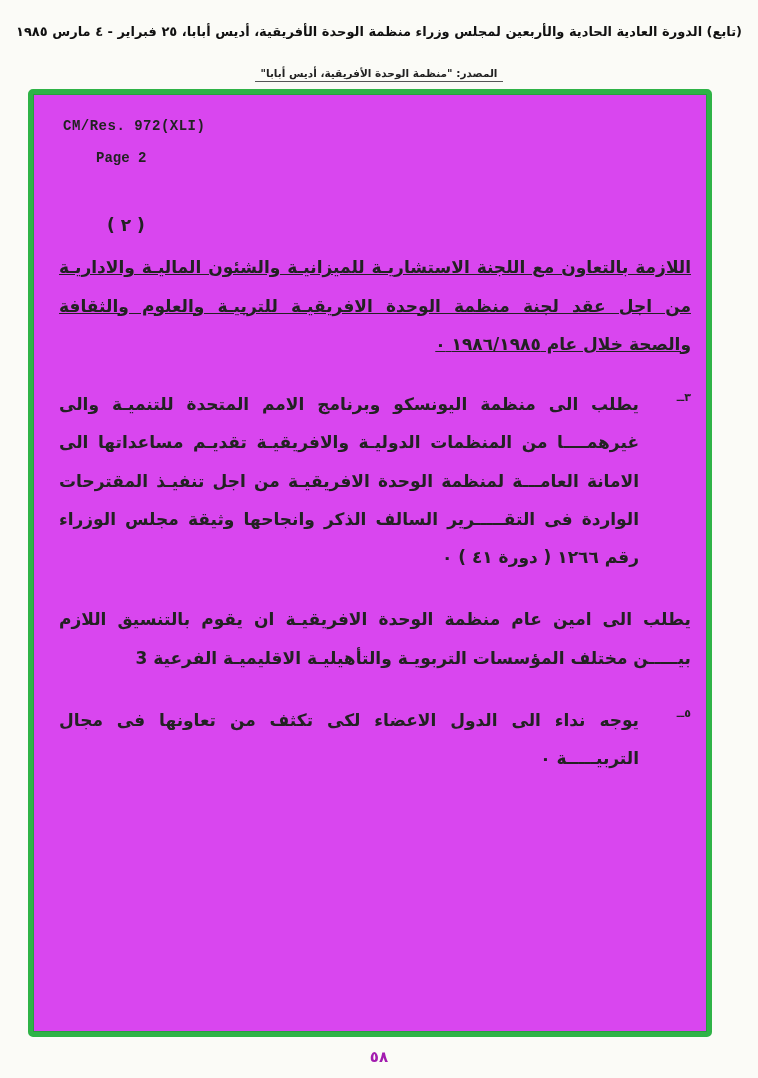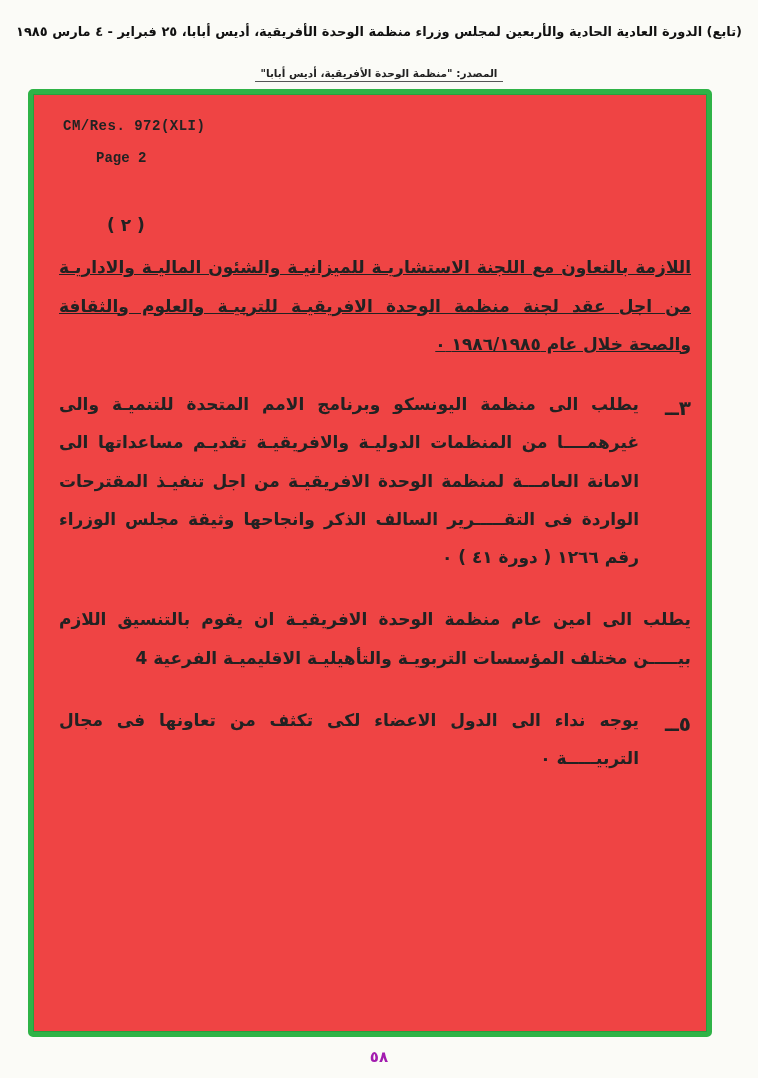--- a/index.html
+++ b/index.html
@@ -33,21 +33,21 @@
     color:#222;
     border-bottom:1px solid #555;
     padding:0 6px 2px 6px;
   }
 
   
   .scan-frame {
     position:absolute;
     left:28px; top:89px;
     width:684px; height:948px;
-    background:#ef4444;
+    background:#d946ef;
     border:5px solid #2fb347;
     border-radius:5px;
     box-shadow:0 0 0 1px #27a03e inset;
   }
 
   .doc-ref {
     position:absolute;
     left:30px; top:24px;
     font-family:"Liberation Mono", "DejaVu Sans Mono", monospace;
     font-size:14px;
@@ -92,21 +92,21 @@
     text-decoration:underline;
   }
   .item {
     display:flex;
     direction:rtl;
     margin-bottom:24px;
   }
   .item .num {
     flex:0 0 52px;
     text-align:right;
-    font-size:20px;
+    font-size:11px;
     padding-top:1px;
   }
   .item .para { flex:1 1 auto; }
 
   
   .page-number {
     position:absolute;
     left:0; right:0;
     top:1048px;
     text-align:center;
@@ -135,21 +135,21 @@
     <div class="section-marker">( ٢ )</div>
 
     <p class="para cont">اللازمة بالتعاون مع اللجنة الاستشاريـة للميزانيـة والشئون الماليـة والاداريـة من اجل عقد لجنة منظمة الوحدة الافريقيـة للتربيـة والعلوم والثقافة والصحة خلال عام ١٩٨٦/١٩٨٥ ٠</p>
 
     <div class="item">
       <span class="num">٣ــ</span>
       <p class="para">يطلب  الى منظمة اليونسكو وبرنامج الامم المتحدة للتنميـة والى غيرهمــــا من المنظمات  الدوليـة والافريقيـة تقديـم مساعداتها الى الامانة العامـــة لمنظمة الوحدة الافريقيـة من اجل تنفيـذ المقترحات الواردة فى التقـــــرير السالف الذكر وانجاحها وثيقة مجلس الوزراء رقم ١٢٦٦ ( دورة ٤١ ) ٠</p>
     </div>
 
     <div class="item">
-      <p class="para">يطلب  الى امين عام منظمة الوحدة الافريقيـة ان يقوم بالتنسيق اللازم بيـــــن مختلف المؤسسات  التربويـة والتأهيليـة الاقليميـة الفرعية 4</p>
+      <p class="para">يطلب  الى امين عام منظمة الوحدة الافريقيـة ان يقوم بالتنسيق اللازم بيـــــن مختلف المؤسسات  التربويـة والتأهيليـة الاقليميـة الفرعية 3</p>
     </div>
 
     <div class="item">
       <span class="num">٥ــ</span>
       <p class="para">يوجه نداء الى الدول الاعضاء لكى تكثف من تعاونها فى مجال التربيـــــة ٠</p>
     </div>
 
   </div>
 </div>
 

